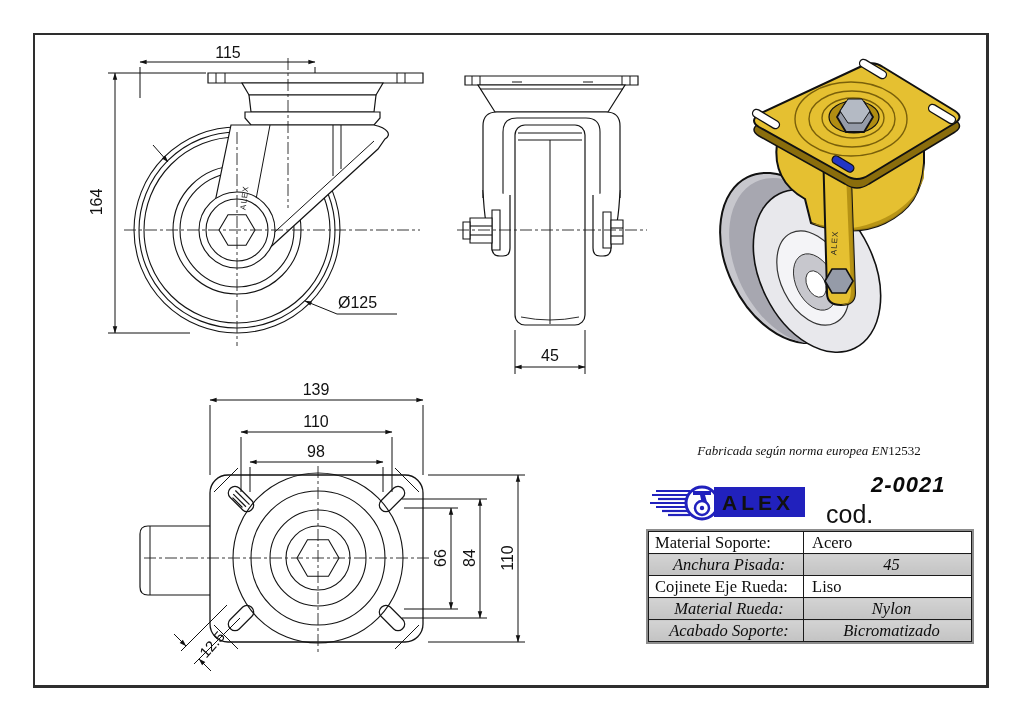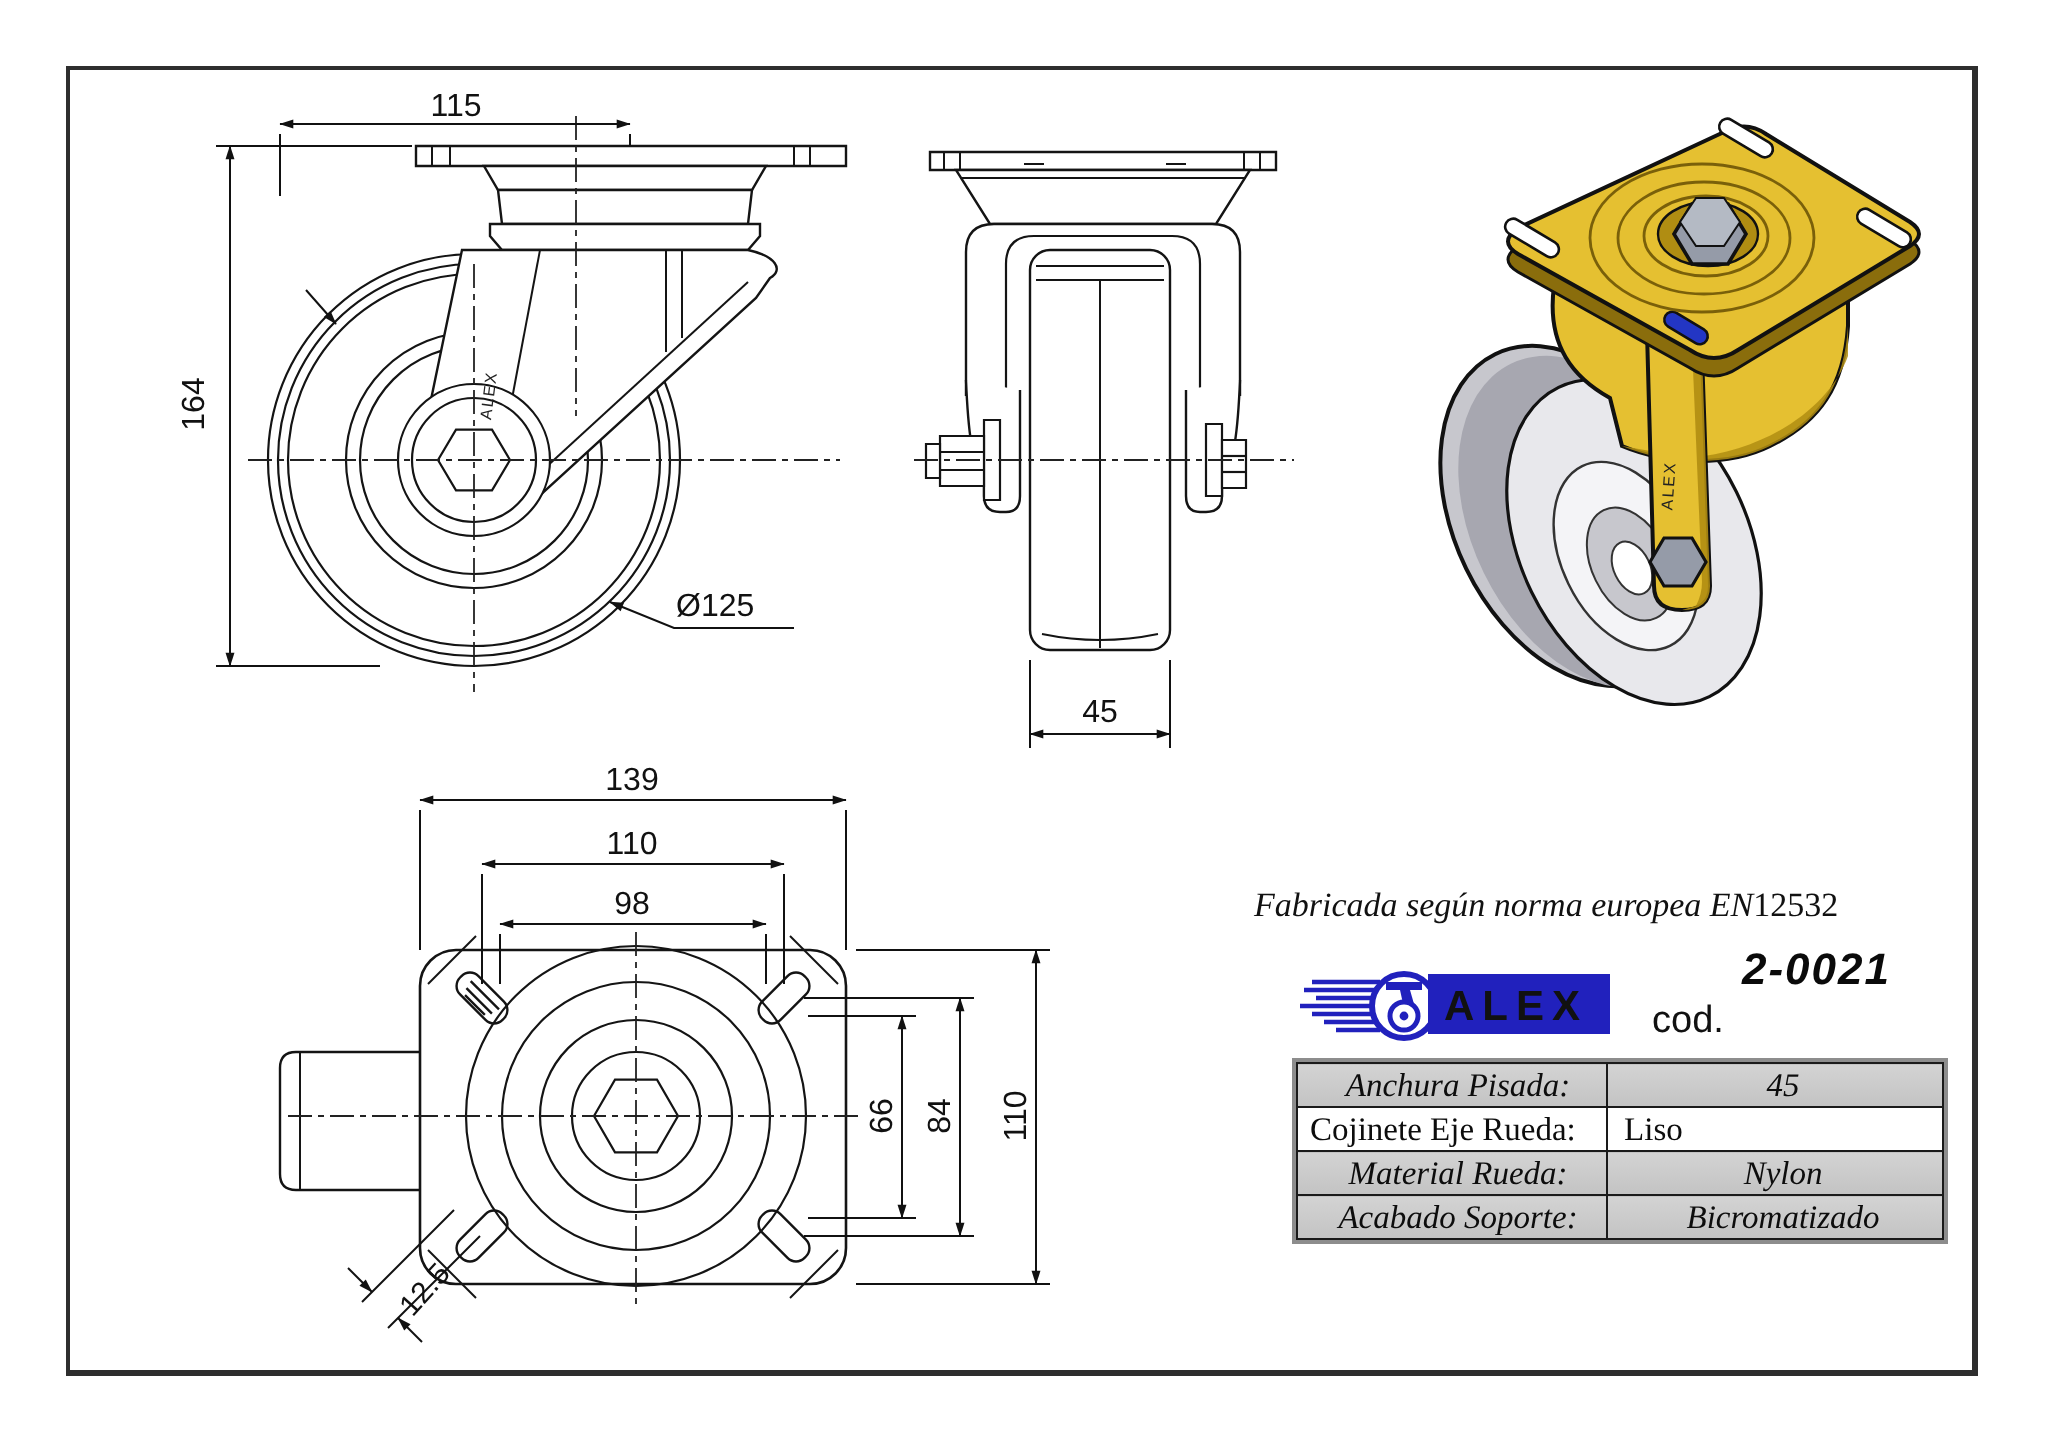--- a/index.html
+++ b/index.html
@@ -9,24 +9,24 @@
          border:2px solid #2e2e2e;border-right-width:3px;border-bottom-width:3px;background:#fff;}
   .abs{position:absolute;}
   svg{display:block;}
   svg text{font-family:"Liberation Sans",sans-serif;fill:#111;}
   .dim{font-size:16px;}
   .dim-small{font-size:15px;}
   .engrave{font-size:8px;letter-spacing:1px;fill:#222;}
   line,path,rect,circle,polygon,polyline,ellipse{vector-effect:non-scaling-stroke;}
 
   
-  #std-note{position:absolute;left:592px;top:408px;width:364px;text-align:left;
-            font-family:"Liberation Serif",serif;font-size:17px;color:#111;}
+  #std-note{position:absolute;left:592px;top:408px;width:364px;text-align:center;
+            font-family:"Liberation Serif",serif;font-size:13px;color:#111;}
   #std-note .it{font-style:italic;}
-  #cod-label{position:absolute;left:791px;top:465px;font-size:19px;color:#111;}
+  #cod-label{position:absolute;left:791px;top:465px;font-size:25px;color:#111;}
   #cod-value{position:absolute;left:836px;top:437px;font-size:22px;font-weight:bold;
              font-style:italic;color:#0a0a0a;letter-spacing:1px;}
 
   
   #spec{position:absolute;left:611px;top:494px;width:328px;box-sizing:border-box;
         border:2px solid #8d8d8d;background:#fff;}
   #spec .tbl{width:100%;border-collapse:collapse;}
   #spec td{border:1px solid #1a1a1a;font-family:"Liberation Serif",serif;font-size:16.5px;
            color:#0d0d0d;height:21px;padding:0 0 0 6px;white-space:nowrap;}
   #spec td.val{width:52%;padding-left:8px;}
@@ -311,20 +311,24 @@
       <rect x="64" y="5" width="91" height="30" fill="#2121bd"></rect>
       <text x="72" y="28" font-size="21" font-weight="bold" fill="#ffffff" letter-spacing="4">ALEX</text>
     </svg>
 
     <div id="cod-label">cod.</div>
     <div id="cod-value">2-0021</div>
 
     <div id="spec">
       <table class="tbl">
         <tbody>
+          <tr>
+            <td>Material Soporte:</td>
+            <td class="val">Acero</td>
+          </tr>
           <tr class="alt">
             <td>Anchura Pisada:</td>
             <td class="val">45</td>
           </tr>
           <tr>
             <td>Cojinete Eje Rueda:</td>
             <td class="val">Liso</td>
           </tr>
           <tr class="alt">
             <td>Material Rueda:</td>

